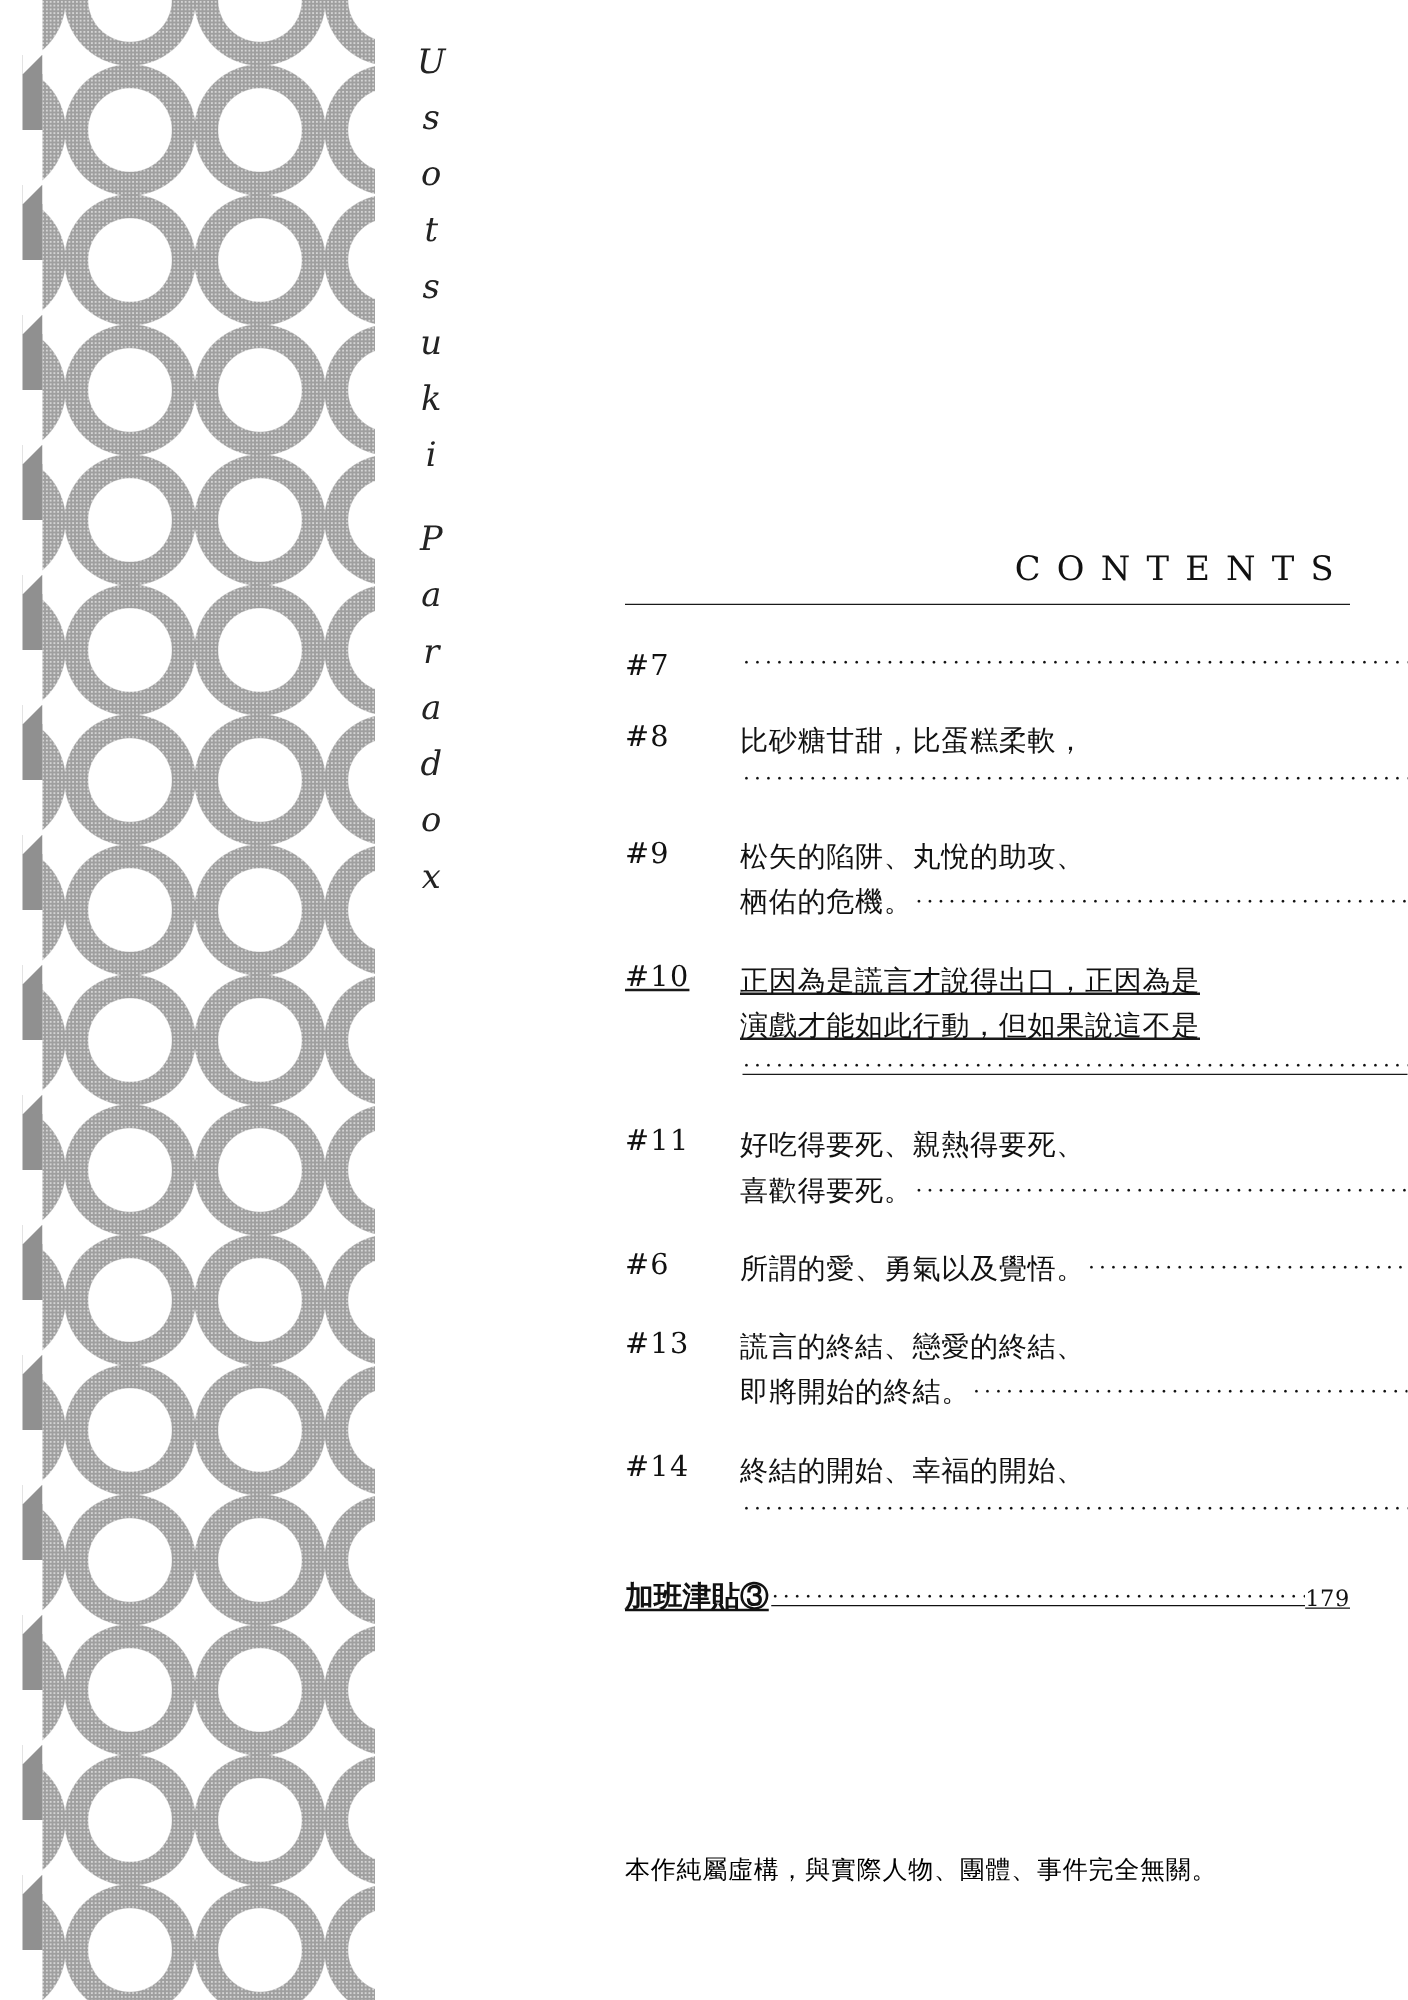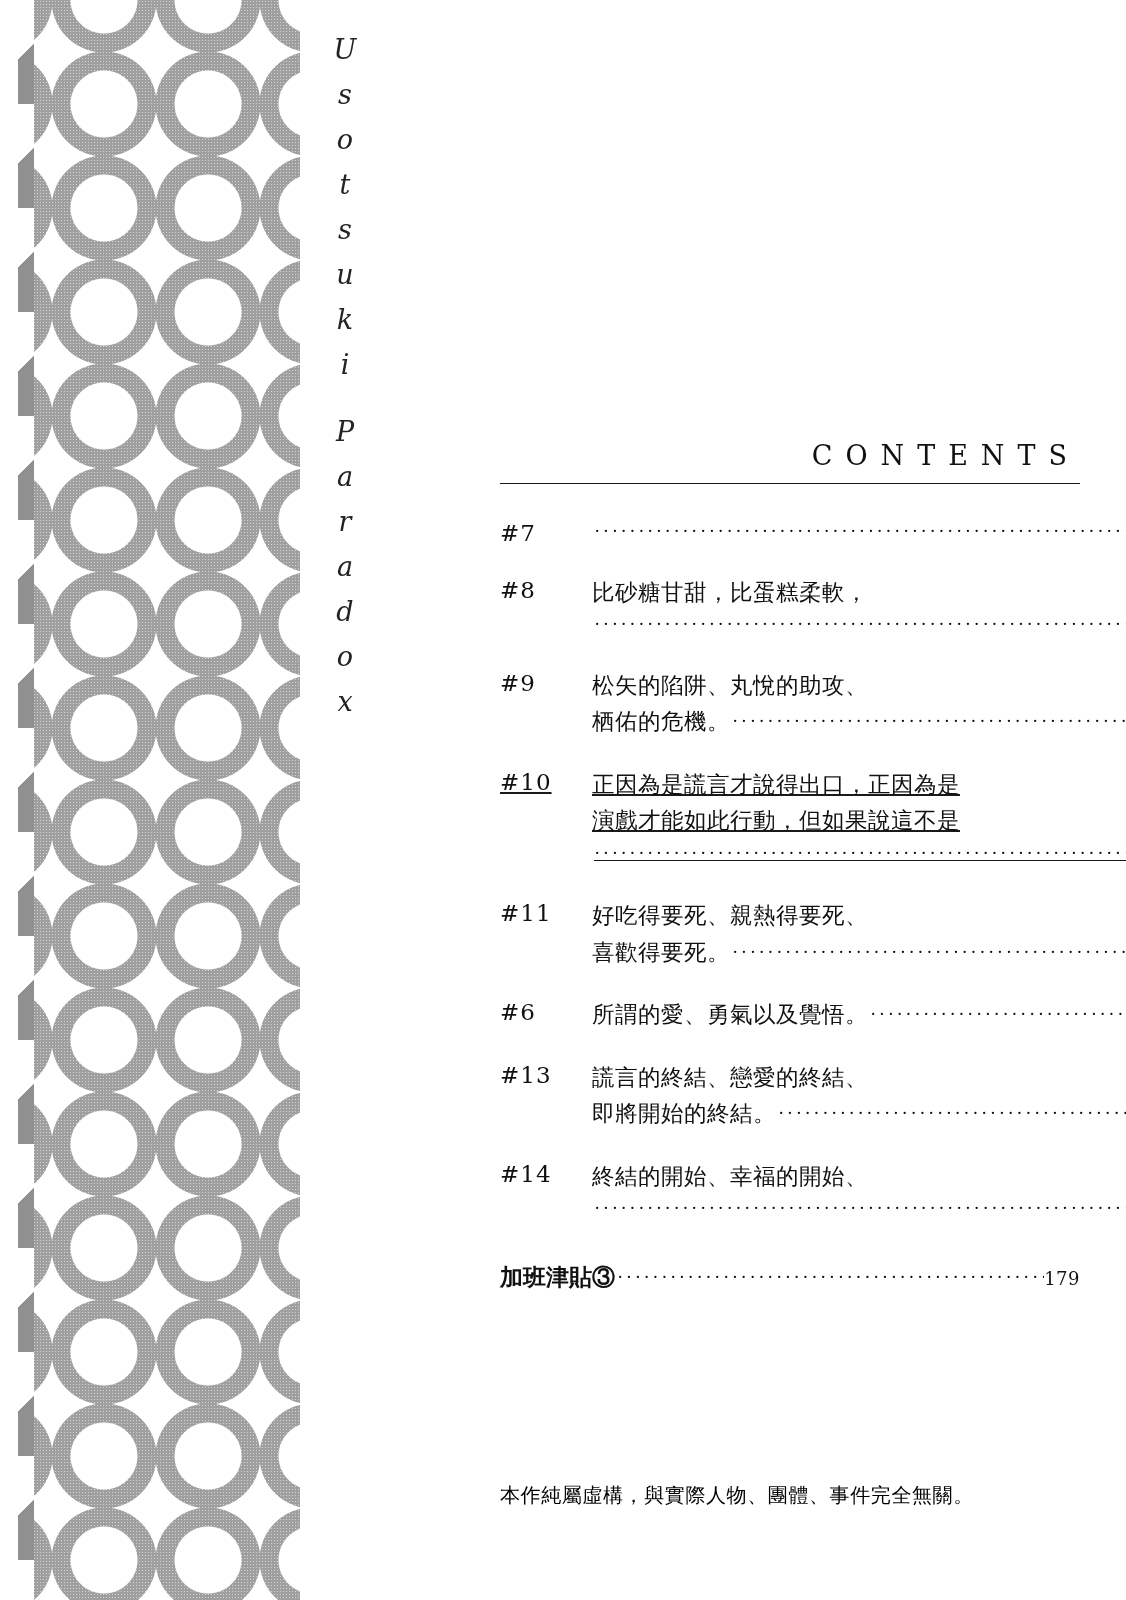--- a/index.html
+++ b/index.html
@@ -164,20 +164,21 @@
   
   .toc-row.tall { margin-bottom: 28px; text-decoration: underline; }
 
   .extra-row {
     display: flex;
     align-items: baseline;
     margin-top: 36px;
     margin-bottom: 10px;
     font-size: 23px;
     color: #111;
+    text-decoration: underline;
   }
   .extra-row .txt { white-space: nowrap; font-weight: 700; }
 
   .disclaimer {
     position: absolute;
     left: 500px;
     top: 1482px;
     font-size: 20px;
     color: #000000;
     letter-spacing: .6px;

